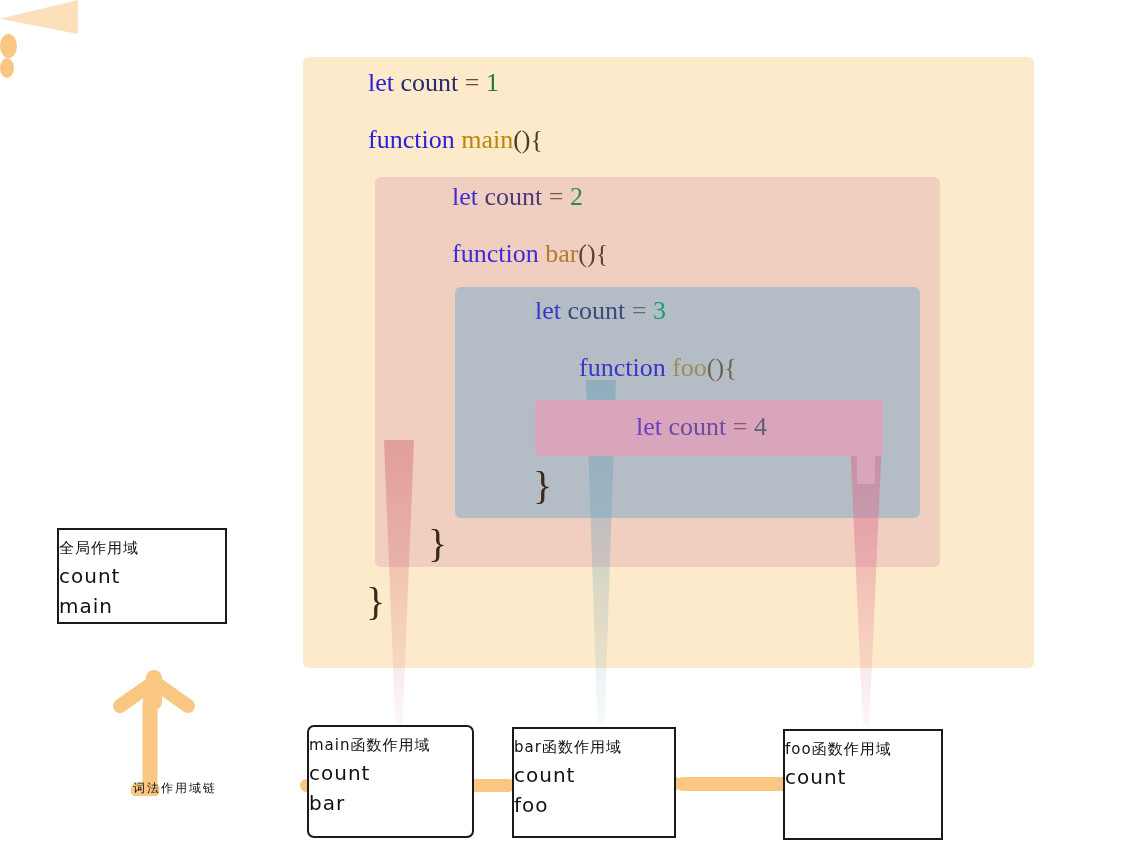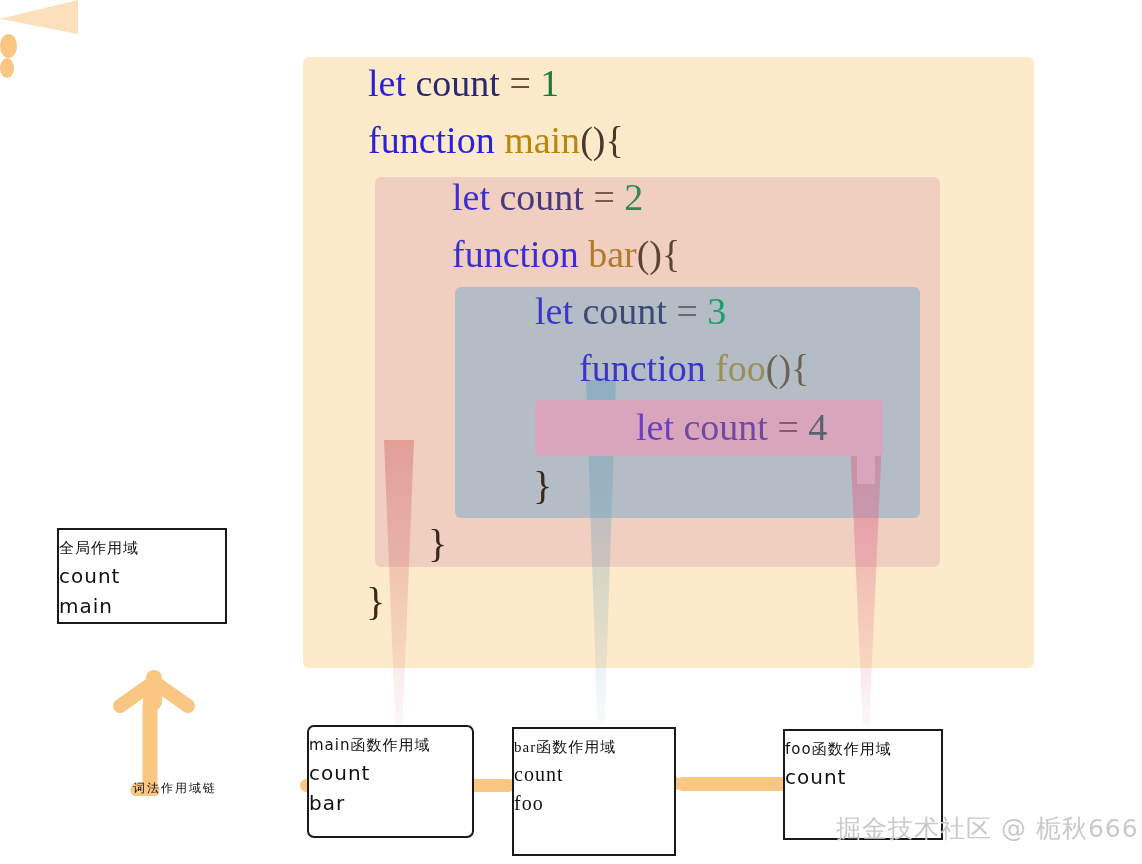--- a/index.html
+++ b/index.html
@@ -28,21 +28,21 @@
   #foo-scope-block{
     left:535px;top:400px;width:348px;height:56px;
     background:#d8a5bd;
     border-radius:5px;
   }
 
   
   .code-line{
     position:absolute;
     font-family:"Liberation Serif", serif;
-    font-size:38px;
+    font-size:26px;
     line-height:38px;
     white-space:pre;
     letter-spacing:0px;
   }
   .kw{color:#2a21d8;}
   .kw2{color:#3b2fd4;}
   .kw3{color:#3b35c9;}
   .kw4{color:#6a3fc0;}
   .id-dark{color:#2a2a6e;}
   .id-dark2{color:#4a3a7a;}
@@ -123,21 +123,21 @@
   }
   .hand-box .title{
     font-size:15px;color:#111;margin-top:9px;letter-spacing:1px;
   }
   .hand-box .entry{
     font-size:20px;color:#111;margin-top:6px;letter-spacing:1px;
   }
 
   #global-scope-box{left:57px;top:528px;width:170px;height:96px;}
   #main-scope-box{left:307px;top:725px;width:167px;height:113px;border-radius:7px;}
-  #bar-scope-box{left:512px;top:727px;width:164px;height:129px;font-family:Liberation Serif, serif;}
+  #bar-scope-box{left:512px;top:727px;width:164px;height:111px;}
   #foo-scope-box{left:783px;top:729px;width:160px;height:111px;}
 
   
   .chain{position:absolute;background:#f9c781;border-radius:7px;}
   #chain-seg-1{left:300px;top:779px;width:215px;height:13px;}
   #chain-seg-2{left:510px;top:777px;width:172px;height:13px;}
   #chain-seg-3{left:676px;top:777px;width:118px;height:14px;}
   #chain-dot{left:782px;top:771px;width:17px;height:24px;border-radius:50%;background:#f9c781;}
   #chain-dot-2{left:296px;top:773px;width:14px;height:20px;border-radius:50%;background:#f9c781;}
 
@@ -228,15 +228,14 @@
     <div class="title">bar函数作用域</div>
     <div class="entry">count</div>
     <div class="entry">foo</div>
   </div>
 
   <div class="hand-box" id="foo-scope-box">
     <div class="title">foo函数作用域</div>
     <div class="entry">count</div>
   </div>
 
-  <div id="watermark">掘金技术社区 @ 栀秋666</div>
 
 </div>
 
 </body></html>

